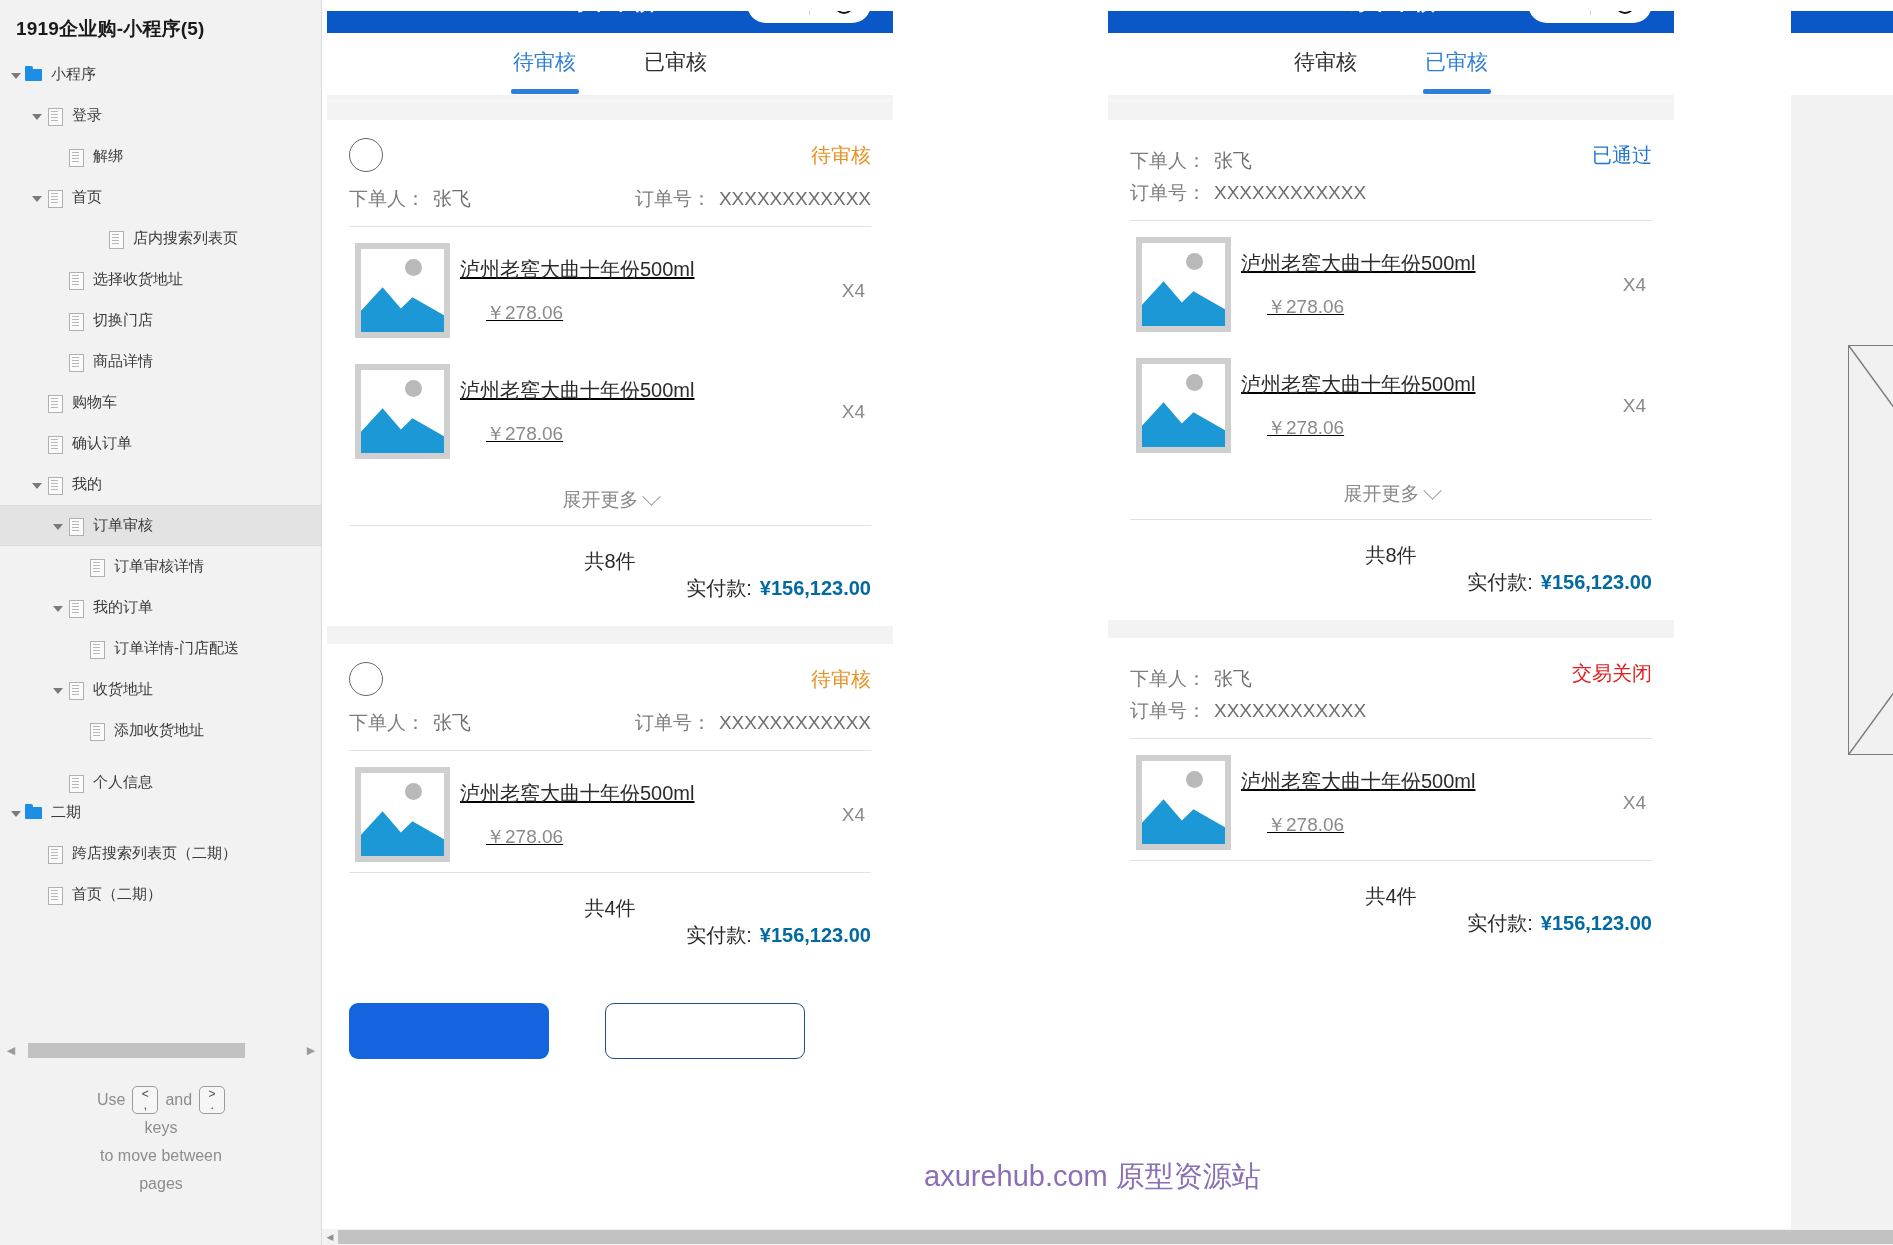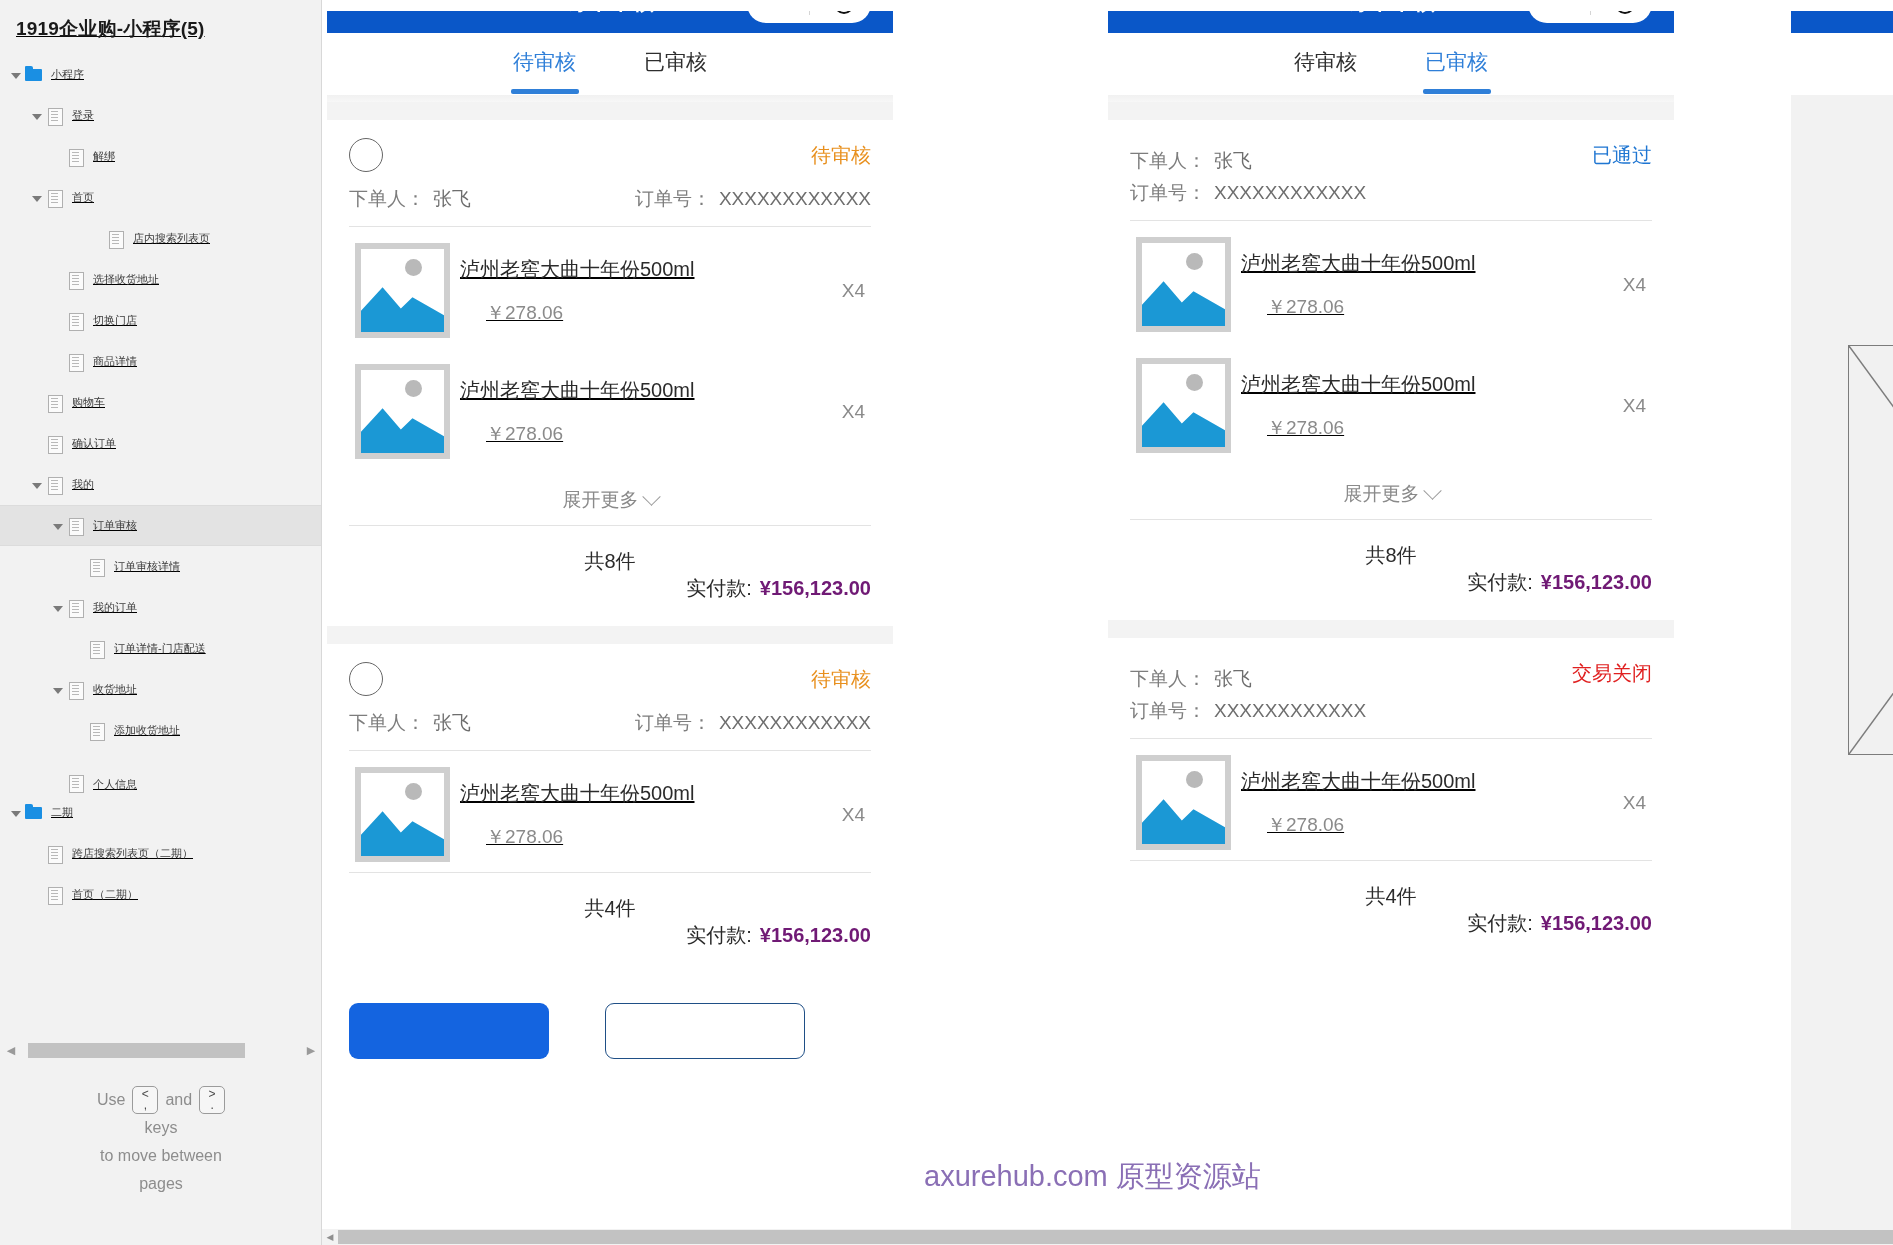--- a/index.html
+++ b/index.html
@@ -10,21 +10,20 @@
     font-family: "Liberation Sans", "DejaVu Sans", sans-serif;
   }
   .app { position: relative; width: 1893px; height: 1245px; background:#ffffff; }
 
   
   .sidebar {
     position: absolute; left: 0; top: 0; width: 322px; height: 1245px;
     background: #f2f2f2;
     border-right: 1px solid #d8d8d8;
     overflow: hidden;
-    text-decoration: underline;
   }
   .sb-title {
     font-size: 19px; font-weight: bold; color: #1a1a1a;
     padding: 16px 0 10px 16px; letter-spacing: .2px;
     white-space: nowrap;
   }
   .tree { padding-top: 2px; }
   .tree-node {
     display: flex; align-items: center; height: 41px;
     white-space: nowrap; cursor: default;
@@ -52,21 +51,21 @@
   
   .ico.page::before {
     content:""; position:absolute; left:3px; top:1px; width:13px; height:16px;
     border:1px solid #b0b0b0; background:#fbfbfb;
   }
   .ico.page::after {
     content:""; position:absolute; left:6px; top:4px; width:7px; height:1px;
     background:#b8b8b8;
     box-shadow: 0 3px 0 0 #b8b8b8, 0 6px 0 0 #b8b8b8, 0 9px 0 0 #b8b8b8;
   }
-  .tree-label { font-size: 11px; color: #3b3b3b; }
+  .tree-label { font-size: 15px; color: #3b3b3b; }
 
   .sb-hscroll {
     position: absolute; left: 0; bottom: 183px; width: 322px; height: 24px;
     display: flex; align-items: center; background: #f2f2f2;
   }
   .hs-arrow { width: 22px; text-align: center; font-size: 11px; color: #9a9a9a; line-height: 1; }
   .hs-track { flex: 1; height: 15px; background: #f2f2f2; position: relative; }
   .hs-thumb { position: absolute; left: 6px; top: 0; width: 217px; height: 15px; background: #c2c2c2; }
 
   .sb-hint {
@@ -166,21 +165,21 @@
   .expand .chev { display: inline-block; margin-left: 6px; width: 13px; height: 13px;
     border-right: 1.8px solid #9a9a9a; border-bottom: 1.8px solid #9a9a9a;
     transform: rotate(45deg) translate(-2px,-2px); }
 
   .card-foot {
     display: flex; align-items: center; font-size: 20px; color: #2b2b2b;
     padding: 22px 0 24px 0; border-top: 1px solid #e3e3e3; flex-direction: column;
   }
   .card-foot .right { margin-left: auto; display: flex; align-items: baseline; gap: 8px; }
   .card-foot .pay-label { color: #2b2b2b; }
-  .card-foot .pay-amount { color: #701a75; font-weight: bold; }
+  .card-foot .pay-amount { color: #0369a1; font-weight: bold; }
 
   .btnbar { display: flex; gap: 56px; padding: 30px 22px 0 22px; }
   .btn-primary {
     width: 200px; height: 56px; background: #1464e0; border-radius: 9px;
   }
   .btn-outline {
     width: 200px; height: 56px; background: #fff; border: 1.5px solid #1f4f86; border-radius: 9px;
   }
 
   .ph-box {

